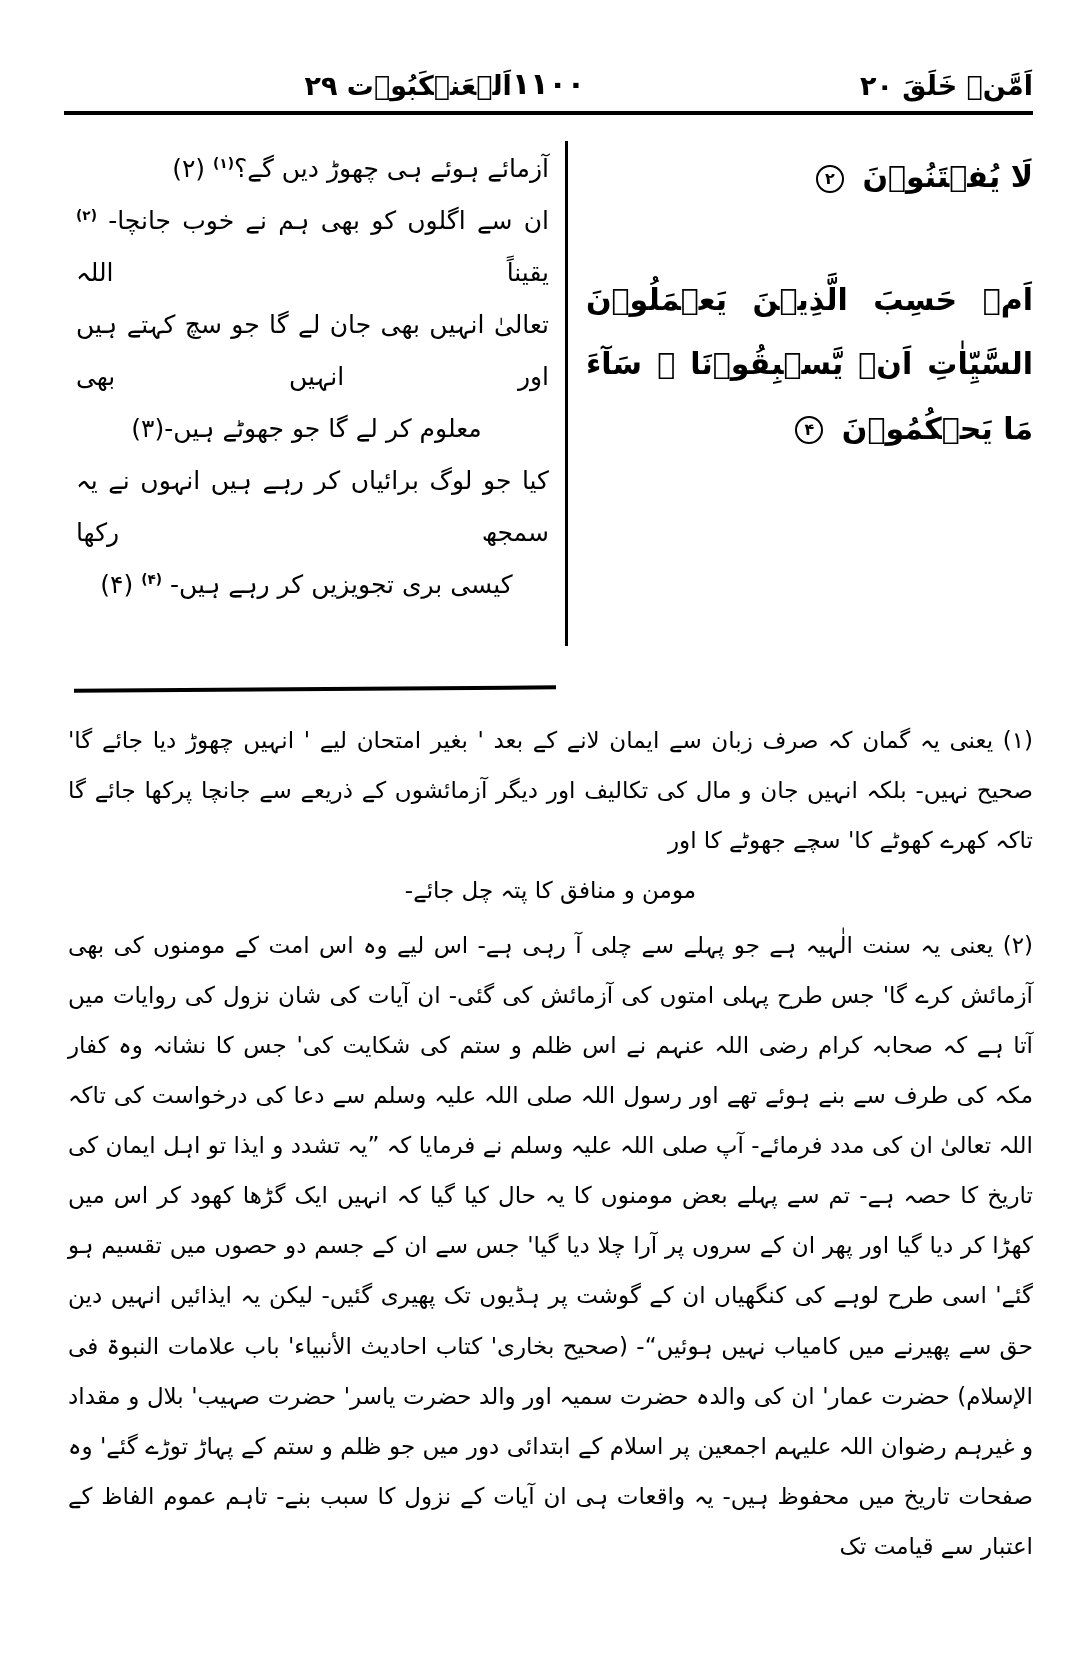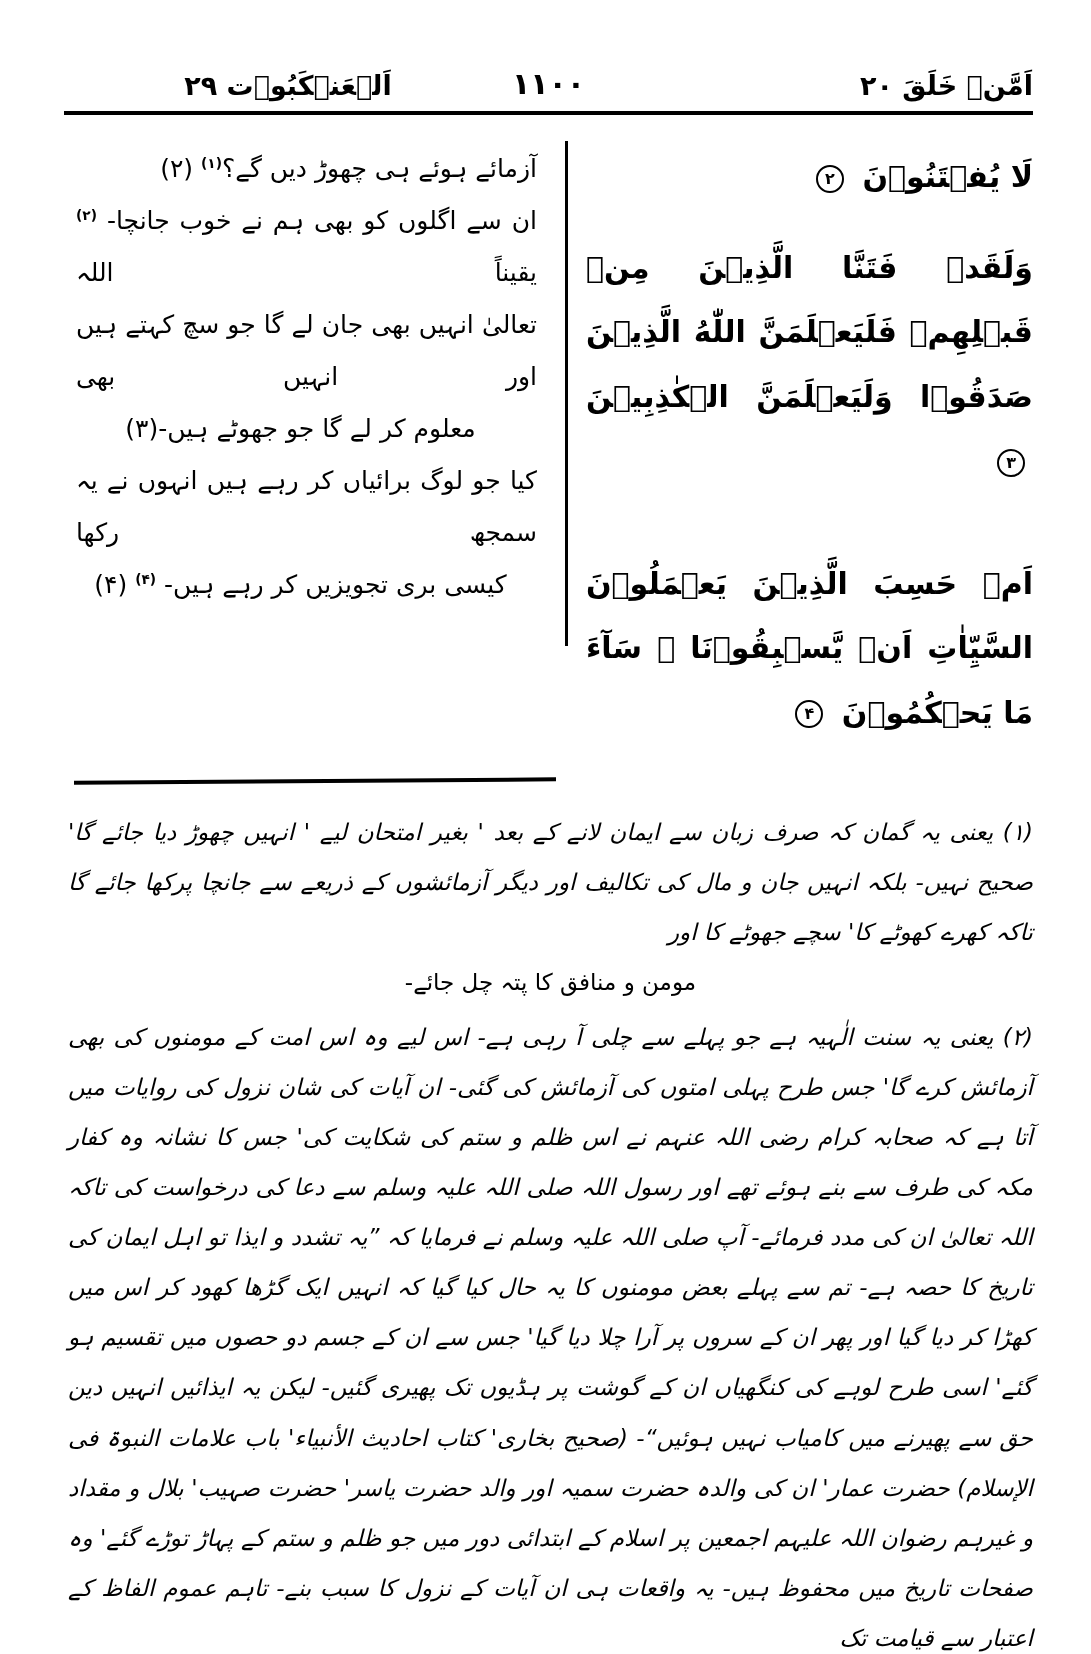--- a/index.html
+++ b/index.html
@@ -16,21 +16,21 @@
 
   
   .header {
     display: grid;
     grid-template-columns: 1fr auto 1fr;
     align-items: end;
     direction: ltr;
     padding-bottom: 10px;
     border-bottom: 4px solid #000;
   }
-  .header .h-left  { text-align: center;  font-size: 27px; font-weight: 700; }
+  .header .h-left  { text-align: right;  font-size: 27px; font-weight: 700; }
   .header .h-center{ text-align: left;font-size: 30px; font-weight: 700; letter-spacing: 1px; }
   .header .h-right { text-align: right; font-size: 27px; font-weight: 700; }
 
   
   .main {
     display: flex;
     direction: rtl;
     margin-top: 26px;
     min-height: 512px;
   }
@@ -40,21 +40,21 @@
     padding-top: 4px;
   }
   .col-divider {
     width: 3px;
     background: #000;
     height: 505px;
     flex: 0 0 3px;
   }
   .trans-col {
     flex: 1;
-    padding-right: 28px;
+    padding-right: 16px;
     padding-top: 2px;
   }
 
   .verse {
     font-size: 30px;
     font-weight: 700;
     line-height: 2.15;
     text-align: justify;
     direction: rtl;
   }
@@ -102,21 +102,20 @@
 
   
   .footnotes { padding-left: 4px; }
   .footnote { margin-bottom: 4px; }
   .fn-text {
     font-size: 23px;
     font-weight: 500;
     line-height: 2.18;
     text-align: justify;
     direction: rtl;
-    font-style: italic;
   }
   .fn-tail {
     font-size: 23px;
     font-weight: 400;
     line-height: 2.18;
     text-align: center;
     direction: rtl;
   }
 </style>
 </head>
@@ -129,24 +128,20 @@
     <div class="h-center">۱۱۰۰</div>
     <div class="h-right">اَمَّنۡ خَلَقَ ۲۰</div>
   </div>
 
   <div class="main">
 
     <div class="quran-col">
       <div class="verse v-right">
         <span>لَا يُفۡتَنُوۡنَ</span>
         <span class="ayah-num">۲</span>
-      </div>
-      <div class="verse">
-        <span>وَلَقَدۡ فَتَنَّا الَّذِيۡنَ مِنۡ قَبۡلِهِمۡ فَلَيَعۡلَمَنَّ اللّٰهُ الَّذِيۡنَ صَدَقُوۡا وَلَيَعۡلَمَنَّ الۡكٰذِبِيۡنَ</span>
-        <span class="ayah-num">۳</span>
       </div>
       <div class="verse gap-before">
         <span>اَمۡ حَسِبَ الَّذِيۡنَ يَعۡمَلُوۡنَ السَّيِّاٰتِ اَنۡ يَّسۡبِقُوۡنَا ۚ سَآءَ مَا يَحۡكُمُوۡنَ</span>
         <span class="ayah-num">۴</span>
       </div>
     </div>
 
     <div class="col-divider"></div>
 
     <div class="trans-col">

